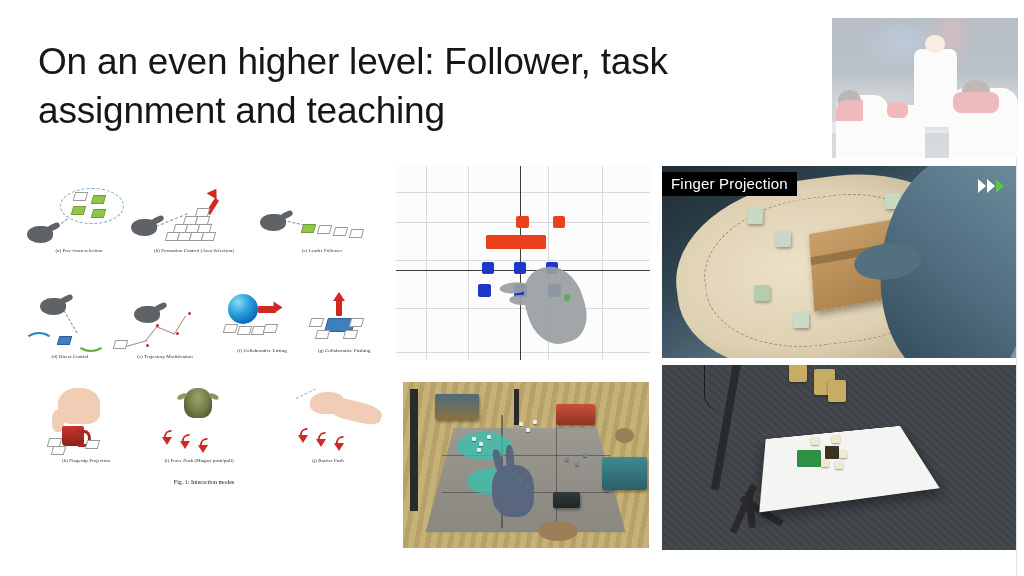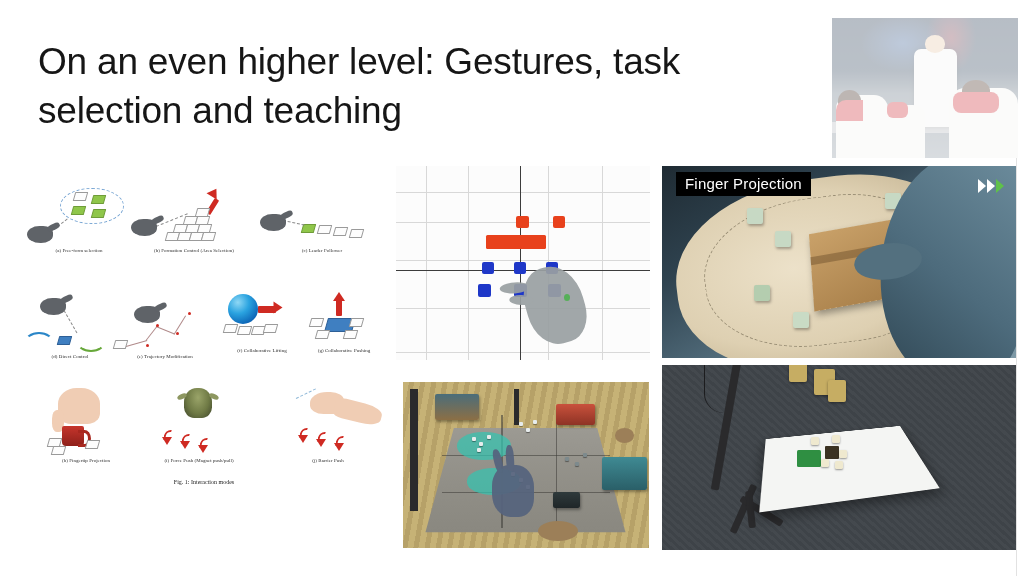--- a/index.html
+++ b/index.html
@@ -114,21 +114,21 @@
     border-radius:48% 42% 38% 46%;transform:rotate(-7deg);}
   #fingerproj .tdash{position:absolute;left:12%;top:16%;width:66%;height:76%;border:1.5px dashed #9a8f76;border-radius:48% 42% 38% 46%;transform:rotate(-7deg);}
   #fingerproj .parcel{position:absolute;left:42%;top:32%;width:24%;height:40%;
     background:linear-gradient(160deg,#c9a169,#a87f49);transform:rotate(-10deg) skewX(-6deg);box-shadow:2px 4px 7px rgba(0,0,0,.35);}
   #fingerproj .parcel:after{content:"";position:absolute;left:0;top:30%;width:100%;height:10%;background:rgba(80,55,25,.35);}
   #fingerproj .rob{position:absolute;width:16px;height:16px;background:#c7d9c4;border-radius:2px;box-shadow:1px 2px 3px rgba(0,0,0,.3);}
   #fingerproj .arm{position:absolute;right:-4%;top:-6%;width:42%;height:118%;
     background:linear-gradient(210deg,#6e8e9e 0%,#4d6b7c 55%,#2f4653 100%);
     border-radius:54% 16% 34% 60%;transform:rotate(9deg);}
   #fingerproj .finger{position:absolute;left:-18%;top:44%;width:46%;height:16%;background:#53707f;border-radius:50%;transform:rotate(-16deg);}
-  #fingerproj .cap{position:absolute;left:14px;top:6px;padding:3px 9px 4px 9px;background:#000;
+  #fingerproj .cap{position:absolute;left:0;top:6px;padding:3px 9px 4px 9px;background:#000;
     color:#fff;font-size:15px;letter-spacing:.2px;font-family:"Liberation Sans",sans-serif;}
   #fingerproj .chev{position:absolute;right:12px;top:13px;display:flex;gap:1px;}
   #fingerproj .chev i{width:0;height:0;border-top:7px solid transparent;border-bottom:7px solid transparent;border-left:8px solid #fff;display:block;}
   #fingerproj .chev i.g{border-left-color:#5fc14a;}
 
   
   #game{left:403px;top:382px;width:246px;height:166px;background:#b9a86e;}
   #game .ground{position:absolute;inset:0;background:
     repeating-linear-gradient(100deg,#c6b276 0 6px,#b6a168 6px 11px),
     linear-gradient(#c3ae72,#a8945c);}
@@ -157,21 +157,21 @@
   #lab .goldrig{position:absolute;background:#c6ad63;border-radius:2px;box-shadow:0 1px 3px rgba(0,0,0,.4);}
   #lab .cable{position:absolute;border-left:1.6px solid #1c1c1e;border-radius:0 0 0 40%;}
 </style>
 </head>
 <body>
 
 <div class="slide">
 
   <div class="edge-divider"></div>
 
-  <div class="title">On an even higher level: Gestures, task selection and teaching</div>
+  <div class="title">On an even higher level: Follower, task assignment and teaching</div>
 
   <div class="thumb">
     <div class="scene">
       <div class="counter"></div>
       <div class="chef"></div>
       <div class="diner-l"></div>
       <div class="diner-m"></div>
       <div class="diner-r"></div>
     </div>
     <div class="wash"></div>

